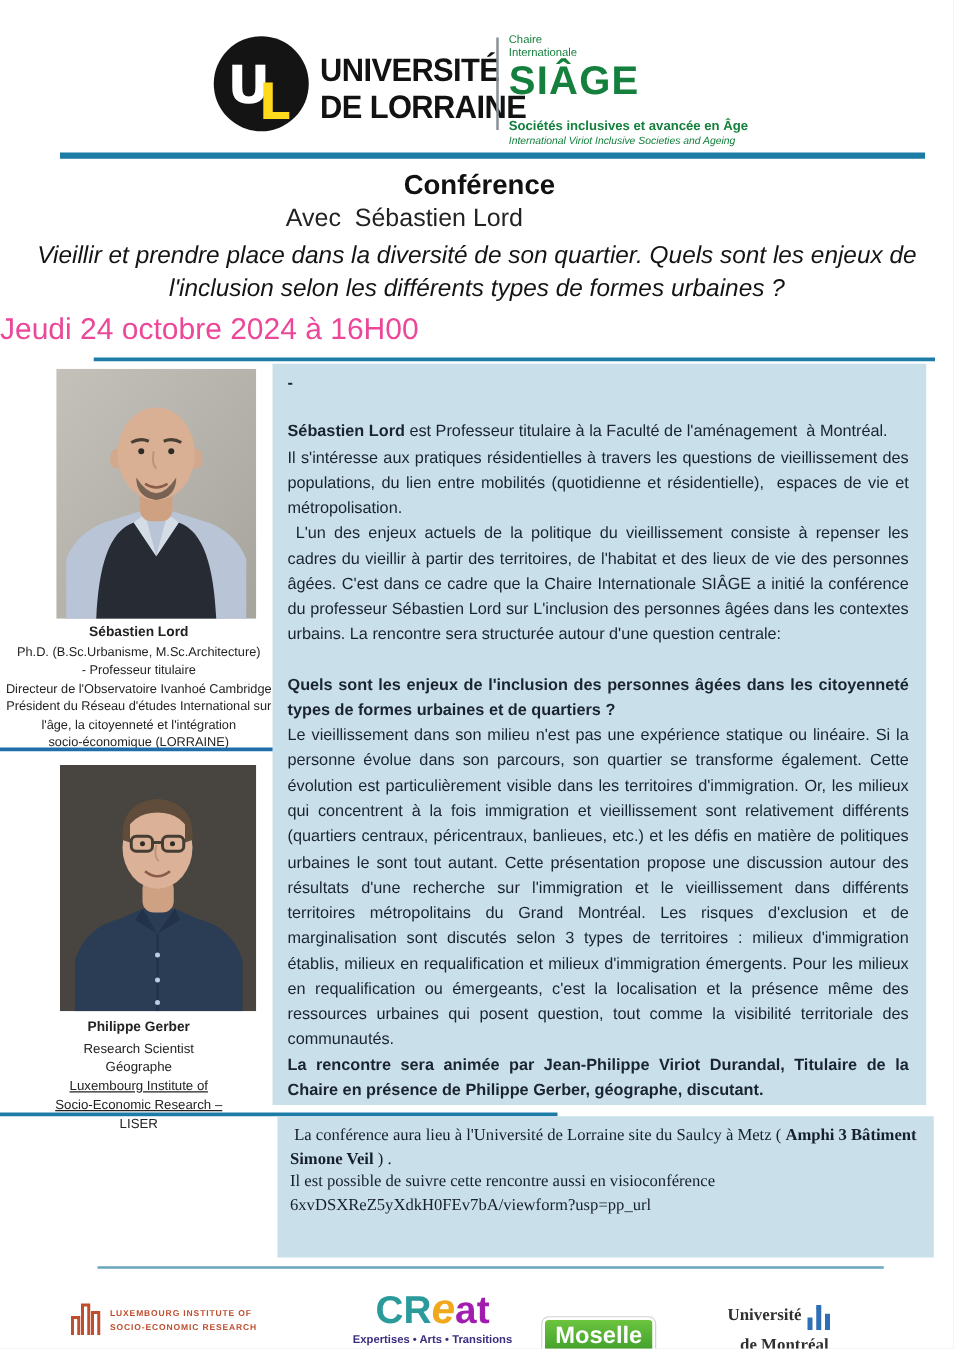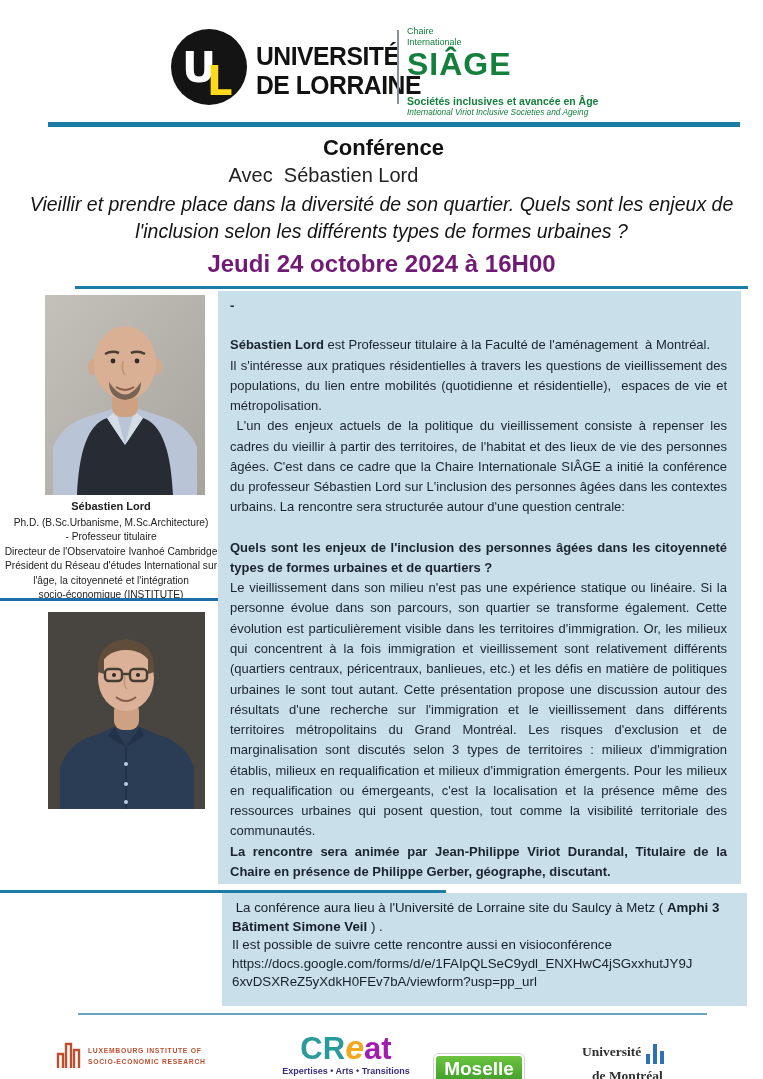--- a/index.html
+++ b/index.html
@@ -18,21 +18,21 @@
   .siage .sub-fr{font-size:10.5px;font-weight:bold;margin-top:15px;}
   .siage .sub-en{font-size:8.3px;font-style:italic;}
 
   .teal-bar{left:48px;top:122px;width:692px;height:5px;background:#1d7ca6;}
 
   
   .t-conf{left:2px;top:135px;width:763px;text-align:center;font-size:22px;font-weight:bold;color:#111;}
   .t-with{left:0;top:164px;width:647px;text-align:center;font-size:20px;color:#222;white-space:pre-wrap;}
   .t-sub{left:28px;top:191px;width:707px;text-align:center;font-size:19.5px;font-style:italic;
          line-height:1.38;color:#141414;}
-  .t-date{left:0;top:250px;width:763px;text-align:center;font-size:24px;font-weight:bold;color:#701a75;}
+  .t-date{left:0;top:250px;width:763px;font-size:24px;font-weight:normal;color:#ec4899;}
   .t-underline{left:75px;top:286px;width:673px;height:2.5px;background:#1d7ca6;}
 
   
   .photo1{left:45px;top:295px;width:160px;height:200px;}
   .photo2{left:48px;top:612px;width:157px;height:197px;}
   .caption{text-align:center;color:#222;}
   .cap1{left:0;top:499px;width:222px;font-size:10.2px;line-height:1.42;}
   .cap2{left:0;top:815px;width:222px;font-size:10.6px;line-height:1.42;}
   .cap-name{font-weight:bold;font-size:11px;margin-bottom:1px;}
   .cap-u{text-decoration:underline;}
@@ -45,21 +45,21 @@
            text-align:justify;color:#1a2430;overflow:hidden;}
   .bluebox p{margin:0;white-space:pre-wrap;}
   .bluebox .dash{font-weight:bold;margin-bottom:19px;}
   .bluebox .gap{height:20px;}
   .bluebox .b{font-weight:bold;}
 
   
   .venuebox{left:222px;top:893px;width:525px;height:113px;background:#c9dfe9;
             box-sizing:border-box;padding:6px 12px 0 10px;font-size:13.3px;line-height:1.4;
             color:#16202c;overflow:hidden;}
-  .venuebox p{margin:0;white-space:pre-wrap;}
+  .venuebox p{margin:0;white-space:pre-wrap;font-family:Liberation Serif, serif;}
   .venuebox .b{font-weight:bold;}
   .venuebox .url{word-break:break-all;}
   .bottom-rule{left:78px;top:1013px;width:629px;height:2px;background:#69a5bf;}
 
   
   .liser{left:56px;top:1040px;display:flex;align-items:center;gap:6px;color:#bf4e2e;}
   .liser-text{font-size:6.8px;font-weight:bold;letter-spacing:.7px;line-height:1.6;}
   .creat{left:276px;top:1030px;width:140px;text-align:center;}
   .creat-word{font-size:31px;font-weight:bold;line-height:1;}
   .creat-cr{color:#2b9a9b;text-align:center;}
@@ -140,21 +140,21 @@
     </svg>
   </div>
 
   <div class="abs caption cap1">
     <div class="cap-name">Sébastien  Lord</div>
     <div>Ph.D. (B.Sc.Urbanisme, M.Sc.Architecture)</div>
     <div>- Professeur titulaire</div>
     <div>Directeur de l'Observatoire Ivanhoé Cambridge</div>
     <div>Président du Réseau d'études International sur</div>
     <div>l'âge, la citoyenneté et l'intégration</div>
-    <div>socio-économique (INSTITUTE)</div>
+    <div>socio-économique (LORRAINE)</div>
   </div>
   <div class="abs sep1"></div>
 
   <div class="abs photo2">
     <svg width="157" height="197" viewBox="0 0 157 197">
       <rect width="157" height="197" fill="#484540"></rect>
       <path d="M12,197 L12,156 Q20,130 48,123 L66,115 H92 L110,123 Q138,130 146,156 L146,197 Z" fill="#2b3c55"></path>
       <path d="M66,115 L78,135 L60,124 Z" fill="#223349"></path>
       <path d="M92,115 L78,135 L96,124 Z" fill="#223349"></path>
       <line x1="78" y1="135" x2="78" y2="197" stroke="#223349" stroke-width="2"></line>
@@ -171,37 +171,44 @@
         <rect x="82" y="57" width="17" height="12" rx="4"></rect>
         <line x1="74" y1="62" x2="82" y2="62"></line>
       </g>
       <circle cx="66" cy="63" r="2" fill="#2e2a26"></circle>
       <circle cx="90" cy="63" r="2" fill="#2e2a26"></circle>
       <path d="M77,64 Q75,74 79,77" stroke="#c09372" stroke-width="1.5" fill="none"></path>
       <path d="M68,85 Q78,93 88,85" stroke="#8a5a4a" stroke-width="2" fill="none"></path>
     </svg>
   </div>
 
+  <div class="abs caption cap2">
+    <div class="cap-name">Philippe Gerber</div>
+    <div>Research Scientist</div>
+    <div>Géographe</div>
+    <div class="cap-u">Luxembourg Institute of</div>
+    <div class="cap-u">Socio-Economic Research –</div>
+    <div>LISER</div>
+  </div>
   <div class="abs sep2"></div>
 
   <div class="abs bluebox">
     <div class="dash">-</div>
     <p><span class="b">Sébastien Lord</span><span> est Professeur titulaire à la Faculté de l'aménagement  à Montréal.</span></p>
     <p>Il s'intéresse aux pratiques résidentielles à travers les questions de vieillissement des populations, du lien entre mobilités (quotidienne et résidentielle),  espaces de vie et métropolisation.</p>
     <p> L'un des enjeux actuels de la politique du vieillissement consiste à repenser les cadres du vieillir à partir des territoires, de l'habitat et des lieux de vie des personnes âgées. C'est dans ce cadre que la Chaire Internationale SIÂGE a initié la conférence du professeur Sébastien Lord sur L'inclusion des personnes âgées dans les contextes urbains. La rencontre sera structurée autour d'une question centrale:</p>
     <div class="gap"></div>
     <p class="b">Quels sont les enjeux de l'inclusion des personnes âgées dans les citoyenneté types de formes urbaines et de quartiers ?</p>
     <p>Le vieillissement dans son milieu n'est pas une expérience statique ou linéaire. Si la personne évolue dans son parcours, son quartier se transforme également. Cette évolution est particulièrement visible dans les territoires d'immigration. Or, les milieux qui concentrent à la fois immigration et vieillissement sont relativement différents (quartiers centraux, péricentraux, banlieues, etc.) et les défis en matière de politiques urbaines le sont tout autant. Cette présentation propose une discussion autour des résultats d'une recherche sur l'immigration et le vieillissement dans différents territoires métropolitains du Grand Montréal. Les risques d'exclusion et de marginalisation sont discutés selon 3 types de territoires : milieux d'immigration établis, milieux en requalification et milieux d'immigration émergents. Pour les milieux en requalification ou émergeants, c'est la localisation et la présence même des ressources urbaines qui posent question, tout comme la visibilité territoriale des communautés.</p>
     <p class="b">La rencontre sera animée par Jean-Philippe Viriot Durandal, Titulaire de la Chaire en présence de Philippe Gerber, géographe, discutant.</p>
   </div>
 
   <div class="abs venuebox">
     <p><span> La conférence aura lieu à l'Université de Lorraine site du Saulcy à Metz ( </span><span class="b">Amphi 3 Bâtiment Simone Veil</span><span> ) .</span></p>
     <p>Il est possible de suivre cette rencontre aussi en visioconférence</p>
-    <p class="url">https://docs.google.com/forms/d/e/1FAIpQLSeC9ydl_ENXHwC4jSGxxhutJY9J</p>
     <p class="url">6xvDSXReZ5yXdkH0FEv7bA/viewform?usp=pp_url</p>
   </div>
   <div class="abs bottom-rule"></div>
 
   <div class="abs liser">
     <span>
       <svg width="26" height="30" viewBox="0 0 26 30">
         <g fill="none" stroke="#bf4e2e" stroke-width="2.4">
           <path d="M2,28 L2,14 L7,14 L7,28"></path>
           <path d="M10,28 L10,4 L15,4 L15,28"></path>

